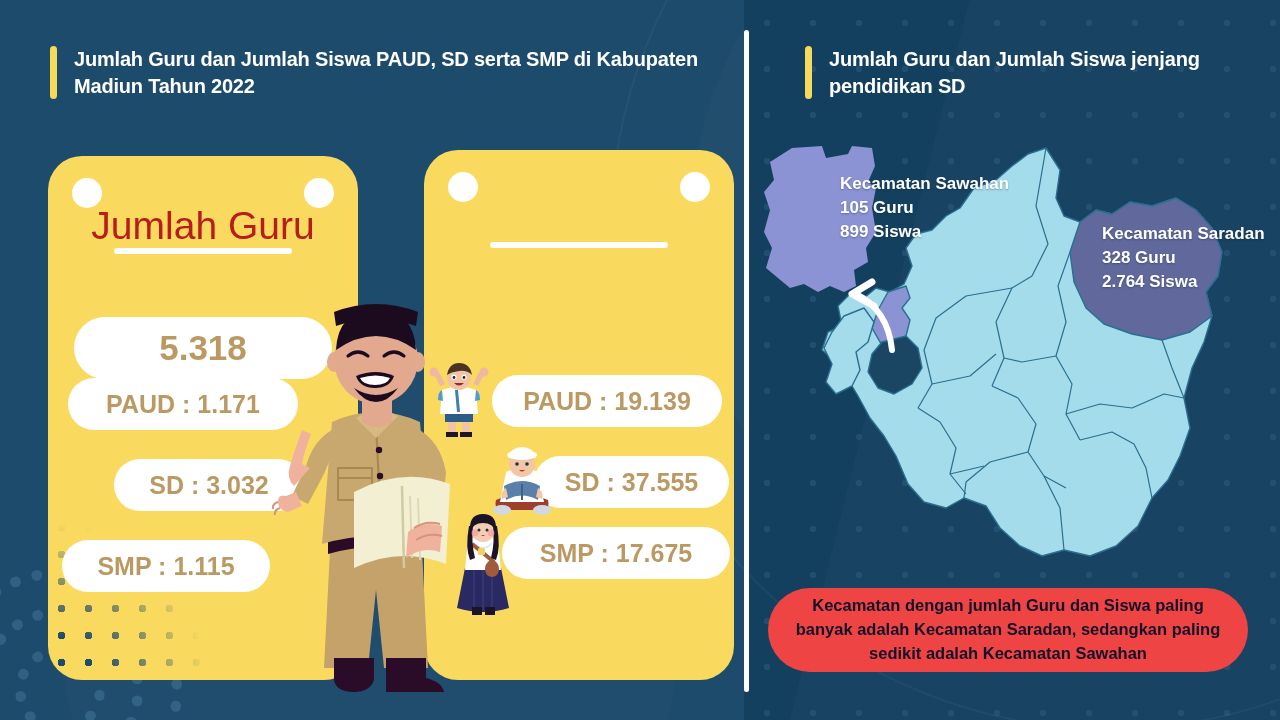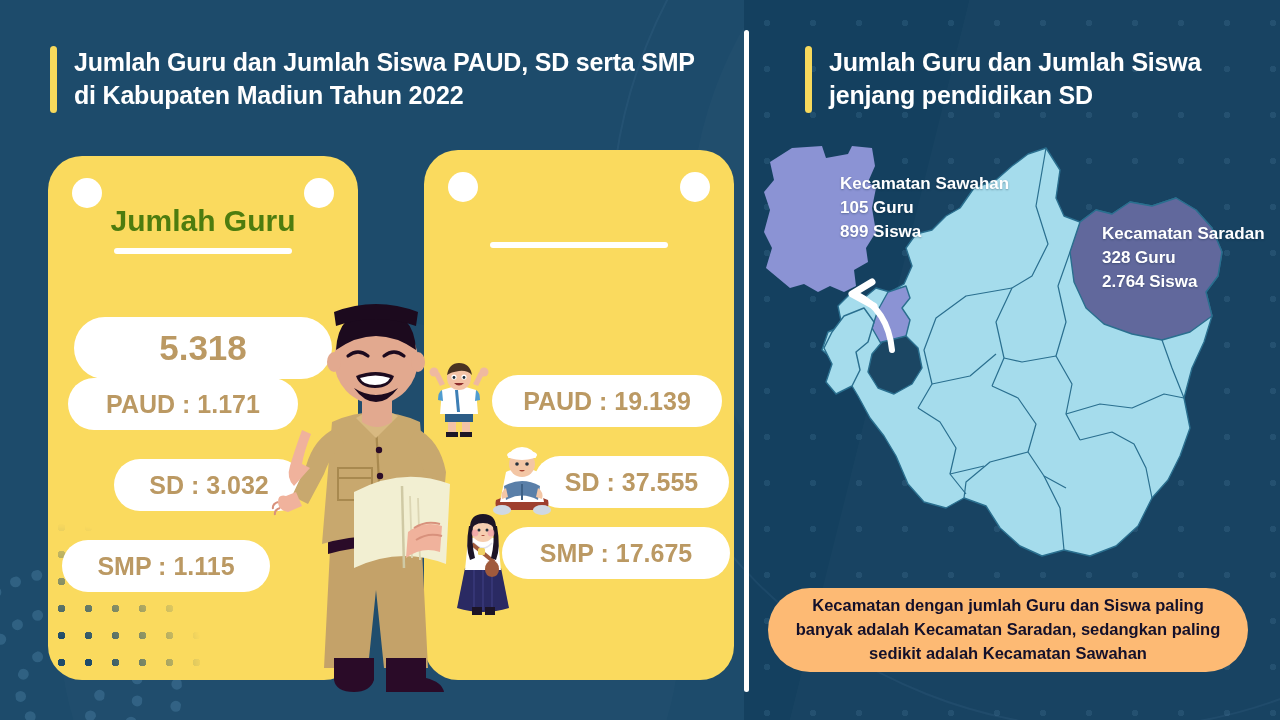--- a/index.html
+++ b/index.html
@@ -59,21 +59,21 @@
     background: #ffffff; border-radius: 3px;
   }
 
   
   .title-block { position: absolute; display: flex; align-items: stretch; }
   .title-bar {
     width: 7px; border-radius: 4px; background: #f7d95c; flex: 0 0 7px;
   }
   .title-text {
     color: #ffffff;
-    font-size: 25px;
+    font-size: 20px;
     font-weight: bold;
     line-height: 1.33;
     margin-left: 17px;
     letter-spacing: -0.2px;
   }
   #title-left  { left: 50px; top: 46px; width: 660px; }
   #title-right { left: 768px; top: 46px; width: 470px; margin-left: 37px; }
 
   
   .stat-card {
@@ -96,23 +96,23 @@
   .card-hole {
     position: absolute; width: 30px; height: 30px; border-radius: 50%;
     background: #ffffff; top: 22px;
   }
   .card-hole.left  { left: 24px; }
   .card-hole.right { right: 24px; }
 
   .card-title {
     position: absolute; left: 0; right: 0; top: 48px;
     text-align: center;
-    color: #4d7c0f;
-    font-size: 30px;
-    font-weight: bold;
+    color: #b91c1c;
+    font-size: 39px;
+    font-weight: normal;
   }
   .card-underline {
     position: absolute; top: 92px; left: 50%; transform: translateX(-50%);
     width: 178px; height: 6px; background: #ffffff; border-radius: 4px;
   }
 
   .pill {
     position: absolute;
     background: #ffffff;
     border-radius: 40px;
@@ -159,21 +159,21 @@
     text-shadow: 0 1px 2px rgba(10,35,55,0.35);
     margin-left: 28px;
   }
   #label-sawahan { left: 812px; top: 172px; }
   #label-saradan { left: 1074px; top: 222px; }
 
   
   #caption {
     position: absolute; left: 768px; top: 588px;
     width: 480px; height: 84px;
-    background: #fdba74;
+    background: #ef4444;
     border-radius: 42px;
     display: flex; align-items: center; justify-content: center;
     text-align: center;
     color: #14102a;
     font-size: 16.5px;
     font-weight: bold;
     line-height: 1.45;
     padding: 0 24px;
   }
 </style>

